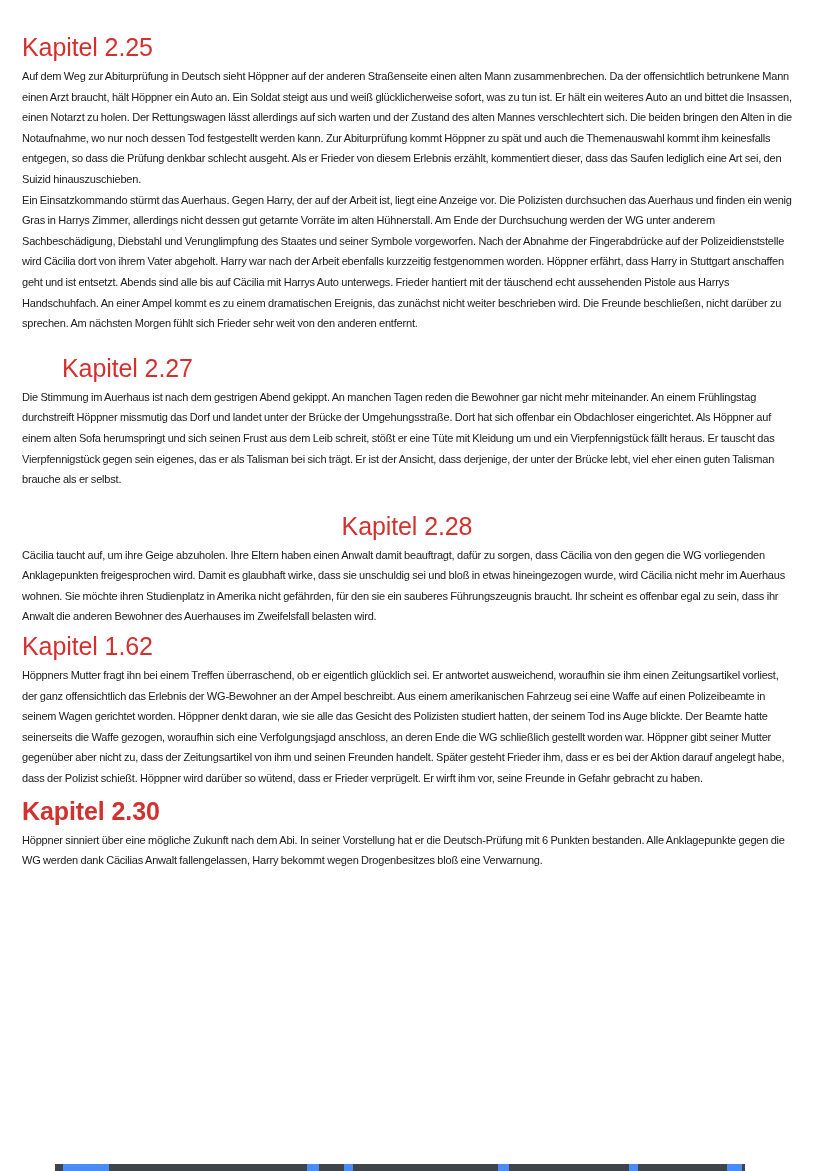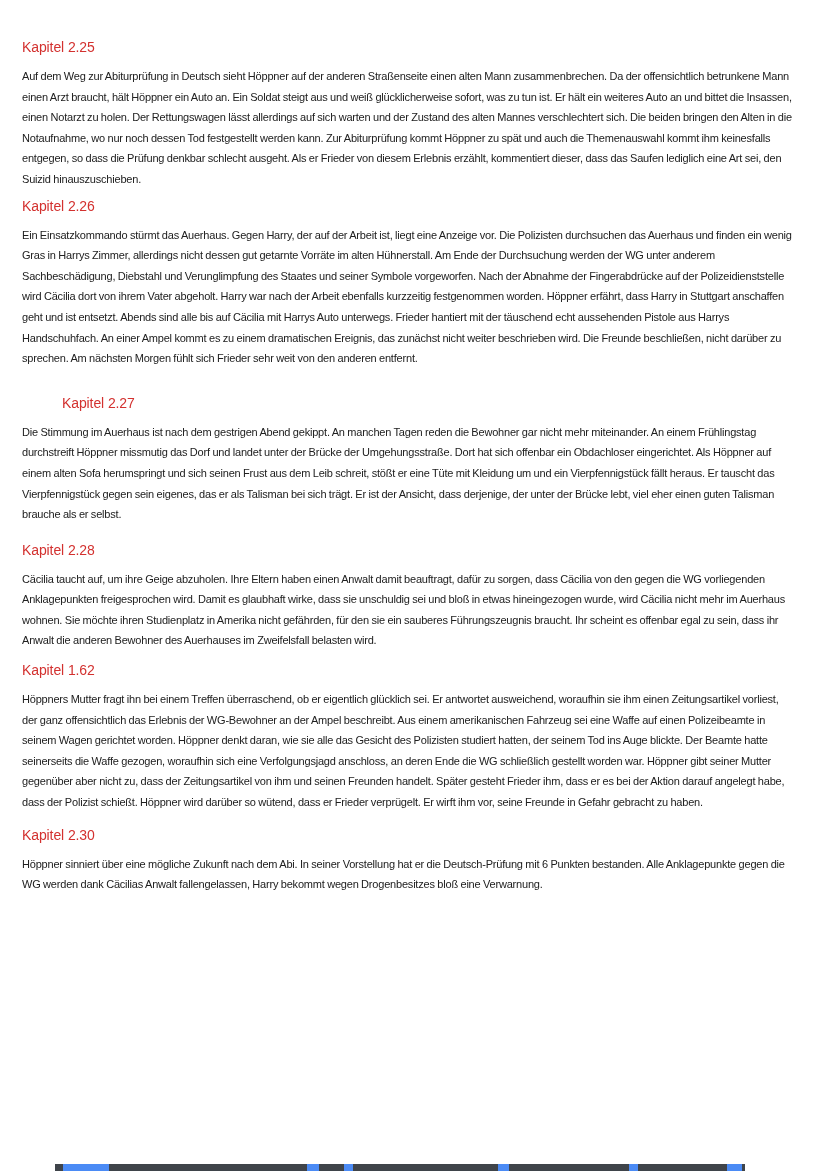--- a/index.html
+++ b/index.html
@@ -14,41 +14,41 @@
   body{
     width:828px;height:1171px;
     background:var(--bg);
     font-family:"Liberation Sans","DejaVu Sans",sans-serif;
     position:relative;overflow:hidden;
   }
   .page{
     padding:37px 36px 0 22px;
   }
   .chapter-title{
-    font-size:14px;
+    font-size:25px;
     line-height:20px;
     font-weight:500;
     color:var(--heading);
     margin:14px 0 9px 0;
     letter-spacing:-0.1px;
   }
   .chapter-text{
     font-size:11px;
     line-height:20.6px;
     color:var(--body);
     margin:0;
     letter-spacing:-0.2px;
     word-spacing:-0.3px;
   }
   section.chapter:nth-of-type(1) .chapter-title{margin-top:0;}
   section.chapter:nth-of-type(2) .chapter-title{margin-top:6px;}
   section.chapter:nth-of-type(3) .chapter-title{margin-top:24px;margin-left:40px;}
-  section.chapter:nth-of-type(4) .chapter-title{margin-top:15px;}
+  section.chapter:nth-of-type(4) .chapter-title{margin-top:26px;text-align:center;}
   section.chapter:nth-of-type(5) .chapter-title{margin-top:9px;}
-  section.chapter:nth-of-type(6) .chapter-title{margin-top:12px;}
+  section.chapter:nth-of-type(6) .chapter-title{margin-top:12px;font-weight:bold;}
 
   .bottom-bar{
     position:absolute;
     left:55px;bottom:0;
     width:690px;height:7px;
     background:var(--bar);
   }
   .bottom-bar .hl{
     position:absolute;top:0;height:7px;
     background:var(--bar-hl);
@@ -65,21 +65,20 @@
 <body>
 
 <main class="page">
 
   <section class="chapter">
     <h2 class="chapter-title">Kapitel 2.25</h2>
     <p class="chapter-text">Auf dem Weg zur Abiturprüfung in Deutsch sieht Höppner auf der anderen Straßenseite einen alten Mann zusammenbrechen. Da der offensichtlich betrunkene Mann einen Arzt braucht, hält Höppner ein Auto an. Ein Soldat steigt aus und weiß glücklicherweise sofort, was zu tun ist. Er hält ein weiteres Auto an und bittet die Insassen, einen Notarzt zu holen. Der Rettungswagen lässt allerdings auf sich warten und der Zustand des alten Mannes verschlechtert sich. Die beiden bringen den Alten in die Notaufnahme, wo nur noch dessen Tod festgestellt werden kann. Zur Abiturprüfung kommt Höppner zu spät und auch die Themenauswahl kommt ihm keinesfalls entgegen, so dass die Prüfung denkbar schlecht ausgeht. Als er Frieder von diesem Erlebnis erzählt, kommentiert dieser, dass das Saufen lediglich eine Art sei, den Suizid hinauszuschieben.</p>
   </section>
 
   <section class="chapter">
-    <h2 class="chapter-title">Kapitel 2.26</h2>
     <p class="chapter-text">Ein Einsatzkommando stürmt das Auerhaus. Gegen Harry, der auf der Arbeit ist, liegt eine Anzeige vor. Die Polizisten durchsuchen das Auerhaus und finden ein wenig Gras in Harrys Zimmer, allerdings nicht dessen gut getarnte Vorräte im alten Hühnerstall. Am Ende der Durchsuchung werden der WG unter anderem Sachbeschädigung, Diebstahl und Verunglimpfung des Staates und seiner Symbole vorgeworfen. Nach der Abnahme der Fingerabdrücke auf der Polizeidienststelle wird Cäcilia dort von ihrem Vater abgeholt. Harry war nach der Arbeit ebenfalls kurzzeitig festgenommen worden. Höppner erfährt, dass Harry in Stuttgart anschaffen geht und ist entsetzt. Abends sind alle bis auf Cäcilia mit Harrys Auto unterwegs. Frieder hantiert mit der täuschend echt aussehenden Pistole aus Harrys Handschuhfach. An einer Ampel kommt es zu einem dramatischen Ereignis, das zunächst nicht weiter beschrieben wird. Die Freunde beschließen, nicht darüber zu sprechen. Am nächsten Morgen fühlt sich Frieder sehr weit von den anderen entfernt.</p>
   </section>
 
   <section class="chapter">
     <h2 class="chapter-title">Kapitel 2.27</h2>
     <p class="chapter-text">Die Stimmung im Auerhaus ist nach dem gestrigen Abend gekippt. An manchen Tagen reden die Bewohner gar nicht mehr miteinander. An einem Frühlingstag durchstreift Höppner missmutig das Dorf und landet unter der Brücke der Umgehungsstraße. Dort hat sich offenbar ein Obdachloser eingerichtet. Als Höppner auf einem alten Sofa herumspringt und sich seinen Frust aus dem Leib schreit, stößt er eine Tüte mit Kleidung um und ein Vierpfennigstück fällt heraus. Er tauscht das Vierpfennigstück gegen sein eigenes, das er als Talisman bei sich trägt. Er ist der Ansicht, dass derjenige, der unter der Brücke lebt, viel eher einen guten Talisman brauche als er selbst.</p>
   </section>
 
   <section class="chapter">
     <h2 class="chapter-title">Kapitel 2.28</h2>

